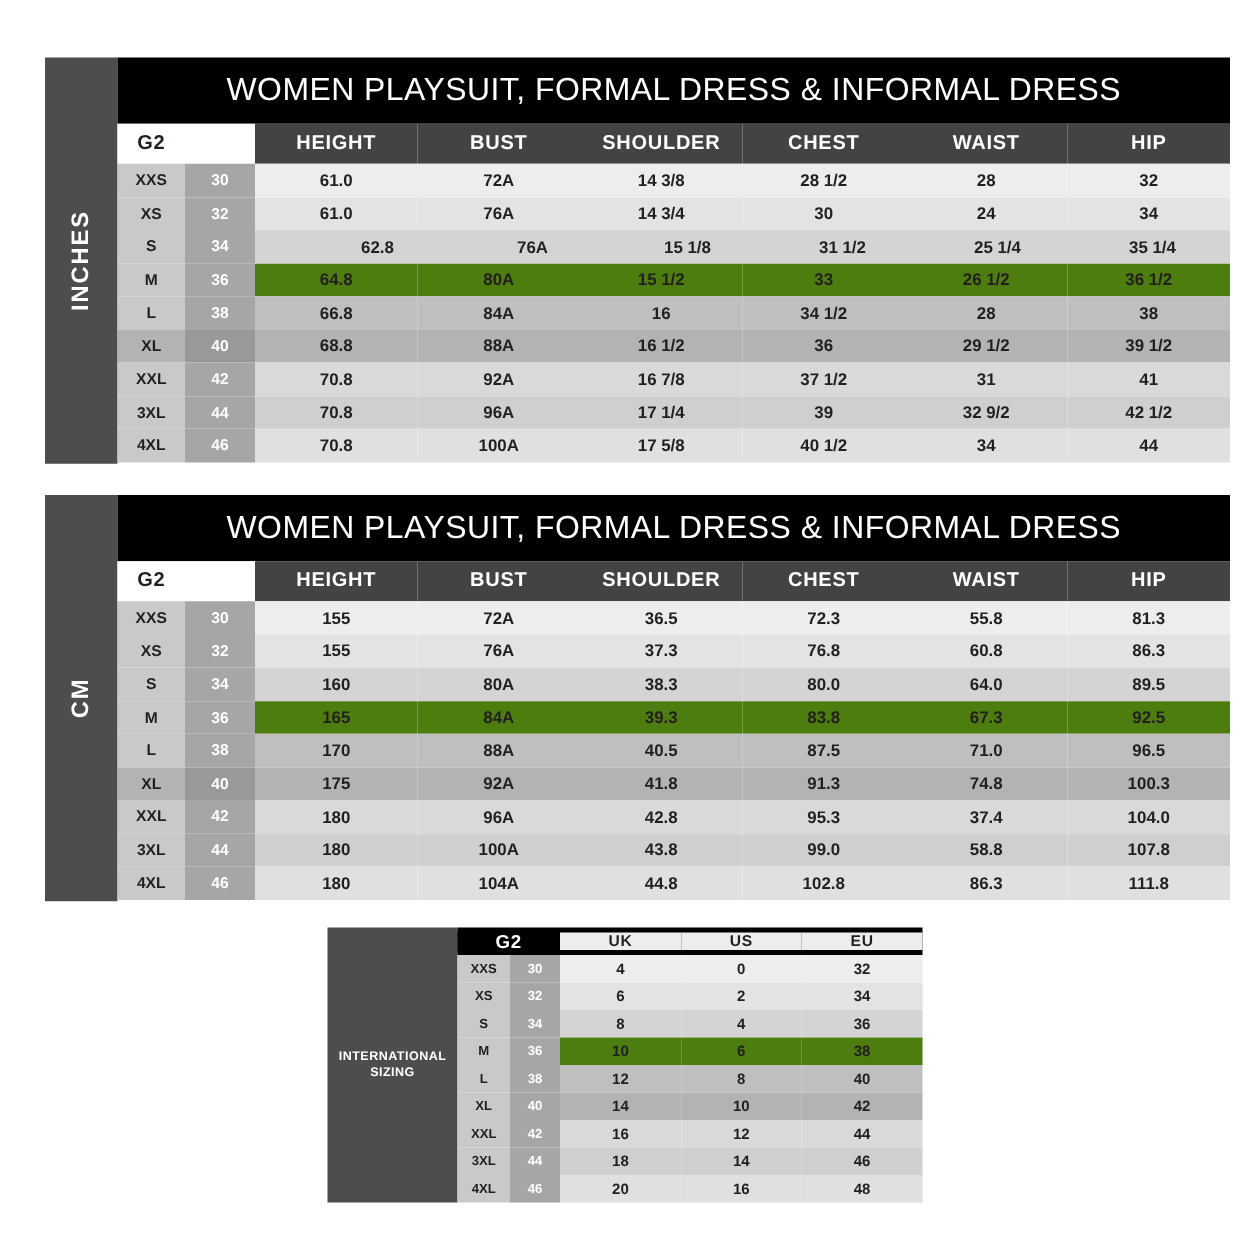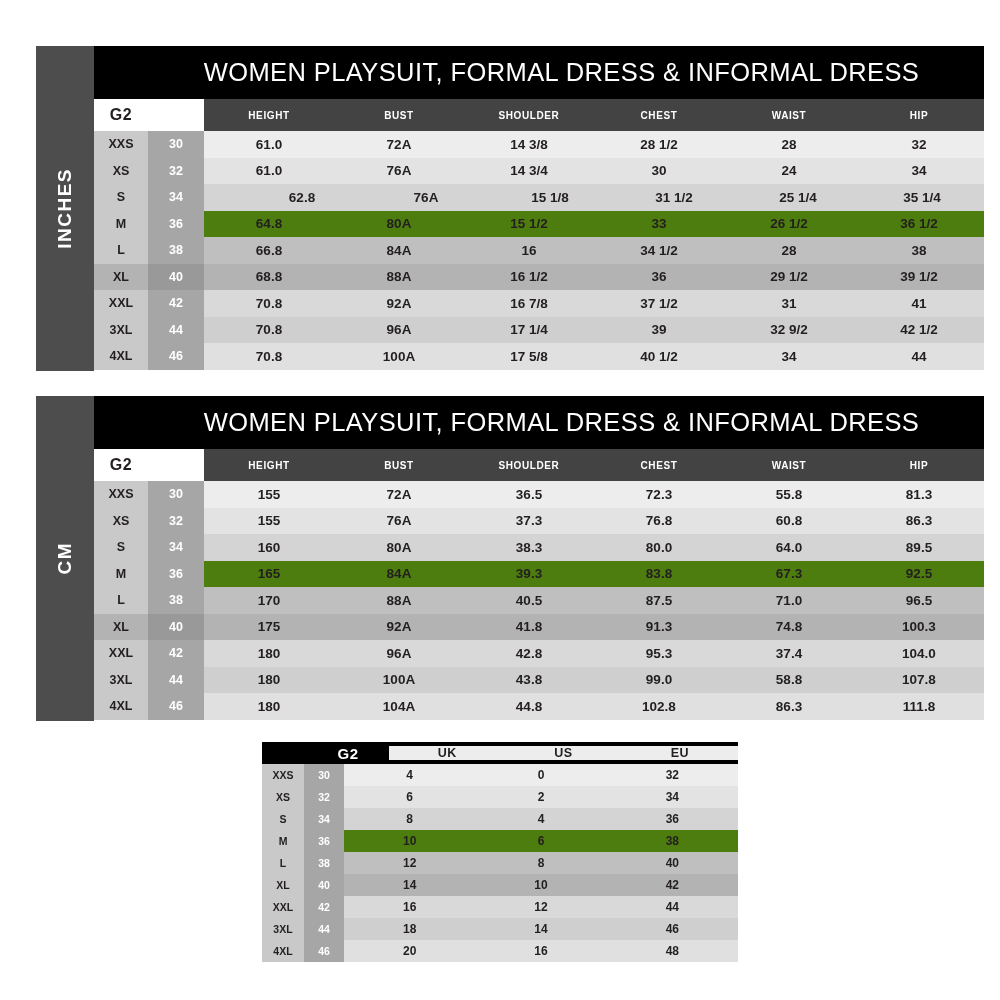--- a/index.html
+++ b/index.html
@@ -45,21 +45,20 @@
   .title-row {
     background: #000000;
     color: #ffffff;
     font-size: 25.5px;
     font-weight: 400;
     letter-spacing: 0.4px;
     display: flex;
     align-items: center;
     justify-content: center;
     box-sizing: border-box;
-    padding-left: 45px;
   }
   .row {
     display: flex;
     box-sizing: border-box;
   }
   .cell {
     box-sizing: border-box;
     display: flex;
     align-items: center;
     justify-content: center;
@@ -73,21 +72,21 @@
     background: #ffffff;
     font-size: 16px;
     letter-spacing: 0.5px;
   }
   .hdr .c-num {
     background: #ffffff;
   }
   .hdr .c-data {
     background: #434343;
     color: #ffffff;
-    font-size: 10px;
+    font-size: 16px;
     letter-spacing: 0.6px;
   }
 
   
   .c-size {
     background: #c9c9c9;
     font-size: 12.5px;
   }
   .c-num {
     background: #a6a6a6;
@@ -365,20 +364,26 @@
       <div class="cell c-data" style="flex:1;">104A</div>
       <div class="cell c-data" style="flex:1;">44.8</div>
       <div class="cell c-data" style="flex:1;">102.8</div>
       <div class="cell c-data" style="flex:1;">86.3</div>
       <div class="cell c-data" style="flex:1;">111.8</div>
     </div>
   </div>
 </div>
 
 <div id="intl">
+  <div class="side-label">
+    <div>
+      <div class="vtxt">INTERNATIONAL</div>
+      <div class="vtxt">SIZING</div>
+    </div>
+  </div>
   <div class="grid">
     <div class="row title-row">
       <div class="cell" style="width:82px; color:#ffffff; background:#000000; font-size:15px;">G2</div>
       <div class="cell" style="flex:1; background:#ededed; color:#231f20; font-size:12.5px;">UK</div>
       <div class="cell" style="flex:1; background:#ededed; color:#231f20; font-size:12.5px;">US</div>
       <div class="cell" style="flex:1; background:#ededed; color:#231f20; font-size:12.5px;">EU</div>
     </div>
 
     <div class="row shade0">
       <div class="cell c-size">XXS</div>

